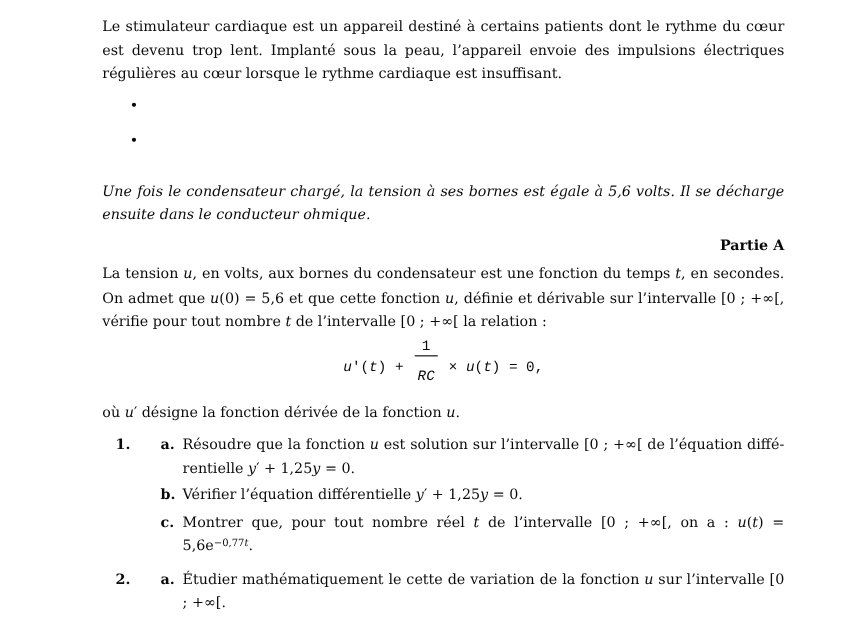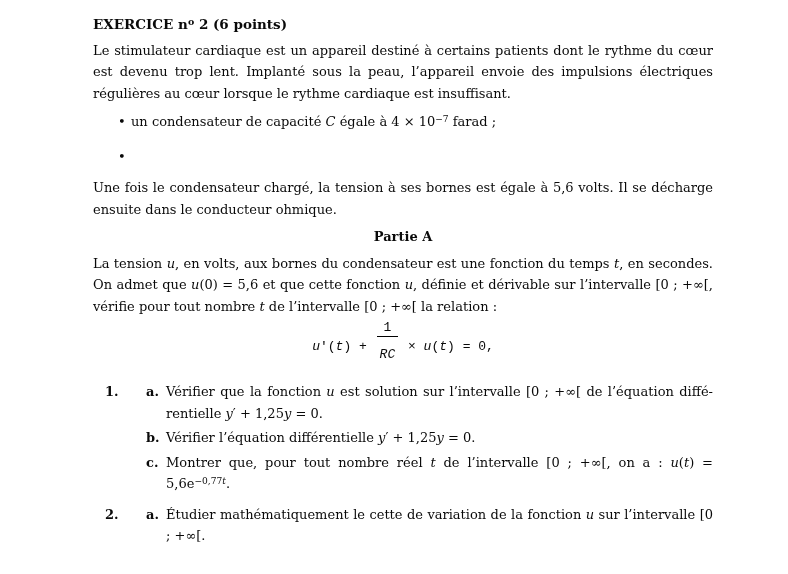--- a/index.html
+++ b/index.html
@@ -11,75 +11,74 @@
   }
   .content{padding:14px 75px 0 93px;box-sizing:border-box;width:788px;}
   .i{font-style:italic;}
   .sup{font-size:70%;position:relative;top:-0.45em;letter-spacing:0;}
   p{margin:0;text-align:justify;hyphens:manual;}
   .title{font-size:13.5px;font-weight:bold;margin:0 0 3px 0;text-align:left;}
   ul.bullets{list-style:none;margin:7px 0 0 0;padding:0;}
   ul.bullets li{padding-left:25px;display:flex;}
   ul.bullets li + li{margin-top:11px;}
   .dot{width:13px;flex:none;}
-  .p-after-bullets{margin-top:10px;}
-  .partie{margin-top:6px;margin-bottom:5px;font-weight:bold;text-align:center;}
+  .p-after-bullets{margin-top:24px;font-style:italic;}
+  .partie{margin-top:6px;margin-bottom:5px;font-weight:bold;text-align:right;}
   .equation{text-align:center;margin:3px 0 5px 0;line-height:normal;font-family:Liberation Mono, monospace;}
   .equation > span{vertical-align:middle;}
   .frac{display:inline-block;vertical-align:middle;text-align:center;padding:0 2px;}
   .frac .num{display:block;line-height:16px;}
   .frac .den{display:block;line-height:16px;border-top:1px solid #000;padding:10px 3px;}
   .qsection{margin-top:8px;}
   .qgroup{display:flex;}
   .qgroup + .qgroup{margin-top:7px;}
   .qnum{width:53px;padding-left:12px;box-sizing:border-box;font-weight:bold;flex:none;}
   .qbody{flex:1;min-width:0;}
   .qitem{display:flex;}
   .qitem + .qitem{margin-top:3px;}
   .qletter{width:20px;flex:none;font-weight:bold;}
   .qtext{flex:1;text-align:justify;hyphens:manual;}
 </style>
 </head>
 <body>
 
 <div class="content">
 
-  <h1 class="title"><span>EXERCICE n</span><span class="sup">o</span><span> 2 (6 points)</span></h1>
 
   <p>Le stimulateur cardiaque est un appareil destiné à certains patients dont le rythme du cœur est devenu trop lent. Implanté sous la peau, l’appareil envoie des impulsions électriques régulières au cœur lorsque le rythme cardiaque est insuffisant.</p>
 
   <ul class="bullets">
     <li>
       <span class="dot">•</span>
-      <span><span>un condensateur de capacité </span><span class="i">C</span><span> égale à 4 × 10</span><span class="sup">−7</span><span> farad ;</span></span>
     </li>
     <li>
       <span class="dot">•</span>
     </li>
   </ul>
 
   <p class="p-after-bullets">Une fois le condensateur chargé, la tension à ses bornes est égale à 5,6 volts. Il se décharge ensuite dans le conducteur ohmique.</p>
 
   <h2 class="partie" style="font-size:13px;">Partie A</h2>
 
   <p><span>La tension </span><span class="i">u</span><span>, en volts, aux bornes du condensateur est une fonction du temps </span><span class="i">t</span><span>, en secondes. On admet que </span><span class="i">u</span><span>(0) = 5,6 et que cette fonction </span><span class="i">u</span><span>, définie et dérivable sur l’intervalle [0 ; +∞[, vérifie pour tout nombre </span><span class="i">t</span><span> de l’intervalle [0 ; +∞[ la relation :</span></p>
 
   <div class="equation">
     <span><span class="i">u</span><span>′(</span><span class="i">t</span><span>) + </span></span><span class="frac"><span class="num">1</span><span class="den i">RC</span></span><span><span> × </span><span class="i">u</span><span>(</span><span class="i">t</span><span>) = 0,</span></span>
   </div>
 
+  <p><span>où </span><span class="i">u</span><span>′ désigne la fonction dérivée de la fonction </span><span class="i">u</span><span>.</span></p>
 
   <div class="qsection">
 
     <div class="qgroup">
       <div class="qnum">1.</div>
       <div class="qbody">
         <div class="qitem">
           <span class="qletter">a.</span>
-          <div class="qtext"><span>Vérifier que la fonction </span><span class="i">u</span><span> est solution sur l’intervalle [0 ; +∞[ de l’équation diffé­rentielle </span><span class="i">y</span><span>′ + 1,25</span><span class="i">y</span><span> = 0.</span></div>
+          <div class="qtext"><span>Résoudre que la fonction </span><span class="i">u</span><span> est solution sur l’intervalle [0 ; +∞[ de l’équation diffé­rentielle </span><span class="i">y</span><span>′ + 1,25</span><span class="i">y</span><span> = 0.</span></div>
         </div>
         <div class="qitem">
           <span class="qletter">b.</span>
           <div class="qtext"><span>Vérifier l’équation différentielle </span><span class="i">y</span><span>′ + 1,25</span><span class="i">y</span><span> = 0.</span></div>
         </div>
         <div class="qitem">
           <span class="qletter">c.</span>
           <div class="qtext"><span>Montrer que, pour tout nombre réel </span><span class="i">t</span><span> de l’intervalle [0 ; +∞[, on a : </span><span class="i">u</span><span>(</span><span class="i">t</span><span>) = 5,6e</span><span class="sup">−0,77</span><span class="sup i">t</span><span>.</span></div>
         </div>
       </div>

